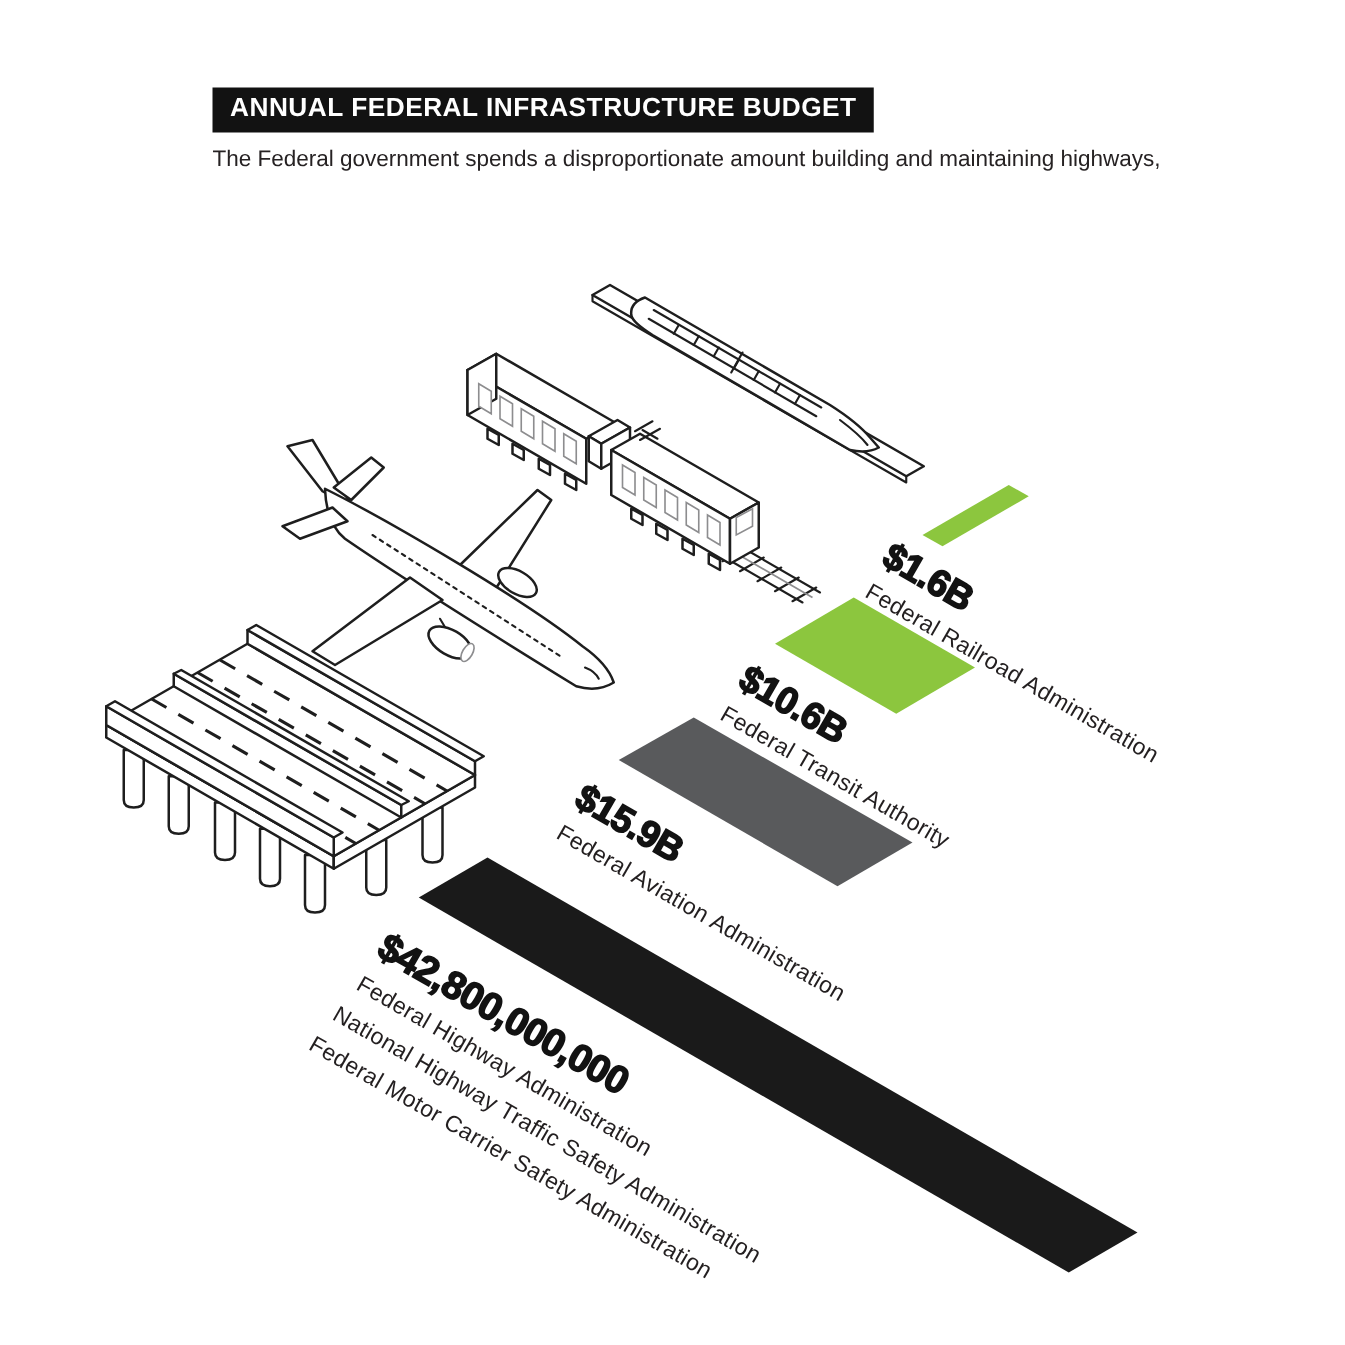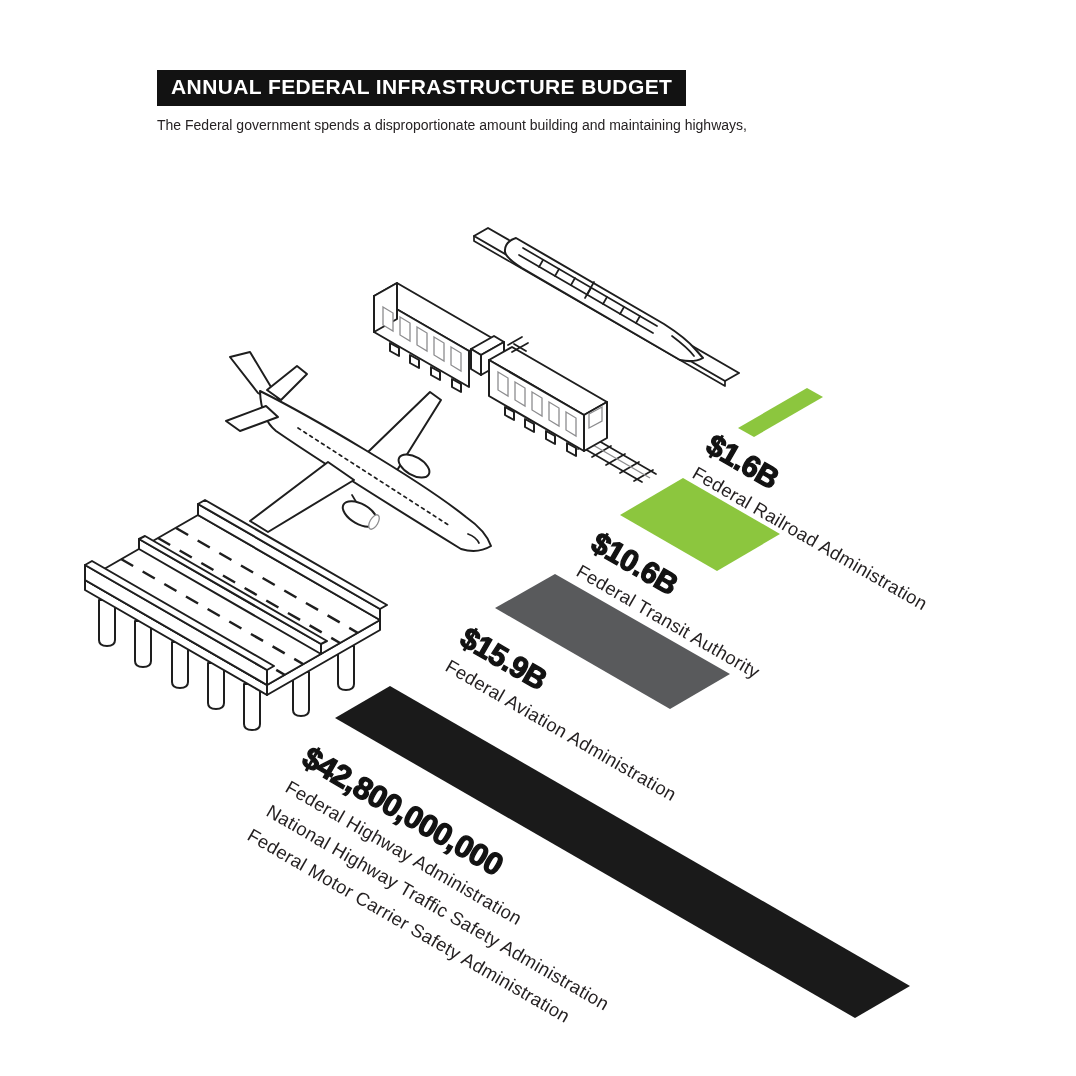--- a/index.html
+++ b/index.html
@@ -1,26 +1,26 @@
 <!DOCTYPE html>
 <html><head>
 <meta charset="utf-8">
 <style>
   html,body{margin:0;padding:0;background:#fff;}
   .canvas{
     position:relative;width:1076px;height:1076px;background:#ffffff;overflow:hidden;
     font-family:"Liberation Sans","DejaVu Sans",sans-serif;
   }
-  .header{position:absolute;left:157px;top:70px;width:800px;}
+  .header{position:absolute;left:170px;top:70px;width:800px;}
   .title-box{
     display:inline-block;background:#121212;color:#ffffff;
     font-weight:bold;font-size:21px;letter-spacing:.4px;
     padding:5px 14px 7px 14px;
   }
-  .subtitle{margin-top:10px;font-size:14px;line-height:1.3;color:#262223;}
+  .subtitle{margin-top:10px;font-size:18px;line-height:1.3;color:#262223;}
   svg{position:absolute;left:0;top:0;}
   .ln{fill:#ffffff;stroke:#1e1e1e;stroke-width:2;stroke-linejoin:round;stroke-linecap:round;}
   .ln2{fill:none;stroke:#1e1e1e;stroke-width:1.7;stroke-linejoin:round;stroke-linecap:round;}
   .lt{fill:none;stroke:#8d8d8f;stroke-width:1.4;}
   .dash{fill:none;stroke:#1e1e1e;stroke-width:2.5;stroke-dasharray:14 11;}
   .win{fill:#ffffff;stroke:#8d8d8f;stroke-width:1.3;}
   .val{
     font-family:"Liberation Sans","DejaVu Sans",sans-serif;
     font-weight:bold;font-size:30px;fill:#121212;
     letter-spacing:-.5px;paint-order:stroke;stroke:#121212;stroke-width:1.3px;

